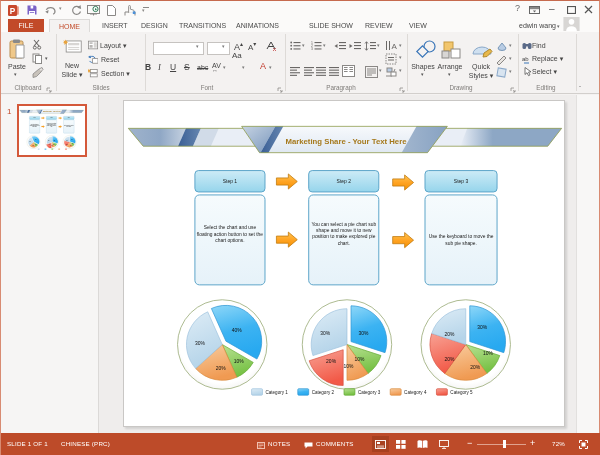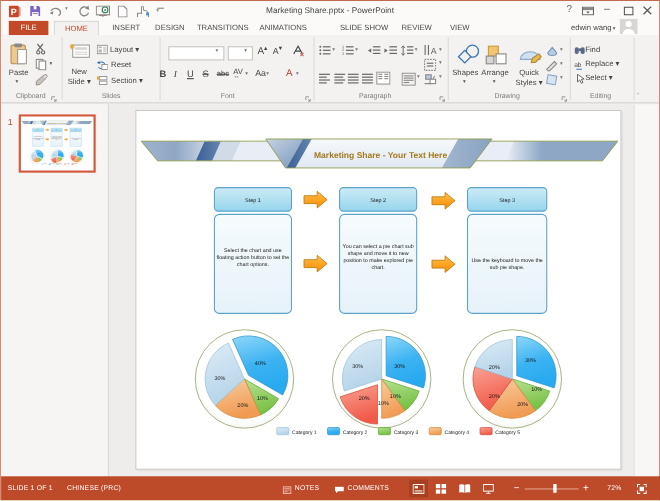--- a/index.html
+++ b/index.html
@@ -68,21 +68,20 @@
  <path d="M0.5,0.5 h5 l3,3 v7 h-8 z" fill="#fff" stroke="#8a8886" stroke-width="1"></path>
 </svg>
 <svg class="abs" style="left:123px;top:4px" width="12" height="11" viewBox="0 0 12 11">
  <path d="M1,10.5 v-3.5 h10 v3.5" fill="none" stroke="#8a8886" stroke-width="1"></path>
  <path d="M4.6,7.8 V1.4 a0.9,0.9 0 0 1 1.8,0 V4.2 l2.8,0.8 a1.2,1.2 0 0 1 0.9,1.2 V7.8" fill="#fbfaf9" stroke="#8a8886" stroke-width="0.9"></path>
  <rect x="8.8" y="6.4" width="2.6" height="2.6" fill="#4a90d9"></rect>
 </svg>
 <div class="abs" style="left:142px;top:6px;width:6px;height:1px;background:#8a8886;"></div>
 <div class="abs" style="left:141px;top:7px;font-size:5px;color:#8a8886;">▾</div>
 
- <div class="tname">Marketing Share.pptx - PowerPoint</div>
 
 <div class="abs" style="left:514px;top:3px;font-size:9px;color:#666;">?</div>
 <svg class="abs" style="left:528px;top:5px" width="11" height="8" viewBox="0 0 11 8">
  <rect x="0.5" y="0.5" width="10" height="7" fill="none" stroke="#666" stroke-width="1"></rect>
  <rect x="1" y="1" width="9" height="2.2" fill="#888"></rect>
  <path d="M5.5,6.5 l-1.6,-2 h3.2 z" fill="#666"></path>
 </svg>
 <div class="abs" style="left:548px;top:2px;font-size:10px;color:#555;">–</div>
 <svg class="abs" style="left:566px;top:5px" width="9" height="8" viewBox="0 0 9 8">
  <rect x="0.5" y="0.5" width="8" height="7" fill="none" stroke="#555" stroke-width="1.2"></rect>
@@ -186,21 +185,21 @@
  <path d="M8,7 l3,3 M11,7 l-3,3" stroke="#d06a6a" stroke-width="1"></path>
 </svg>
 <div class="abs" style="left:144px;top:31px;font-size:8.5px;font-weight:bold;color:#444;">B</div>
 <div class="abs" style="left:157px;top:31px;font-size:8.5px;font-style:italic;color:#444;font-family:'Liberation Serif',serif;">I</div>
 <div class="abs" style="left:169px;top:31px;font-size:8.5px;text-decoration:underline;color:#444;">U</div>
 <div class="abs" style="left:183px;top:31px;font-size:8.5px;color:#444;"><s>S</s></div>
 <div class="abs" style="left:196px;top:32px;font-size:7px;color:#444;"><s>abc</s></div>
 <div class="abs" style="left:211px;top:30px;font-size:7px;color:#444;">AV</div>
 <div class="abs" style="left:211px;top:35px;font-size:6px;color:#444;">↔</div>
 <div class="abs dd" style="left:222px;top:33px;">▾</div>
-<div class="abs" style="left:231px;top:31px;font-size:8px;color:#444;">Aa</div>
+<div class="abs" style="left:231px;top:20px;font-size:8px;color:#444;">Aa</div>
 <div class="abs dd" style="left:241px;top:33px;">▾</div>
 <div class="abs" style="left:259px;top:30px;font-size:9px;color:#c0392b;">A</div>
 <div class="abs dd" style="left:268px;top:33px;">▾</div>
 <div class="glabel" style="left:206px;">Font</div>
 <svg class="abs" style="left:276px;top:55px" width="6" height="6" viewBox="0 0 6 6">
  <path d="M1,1 h3 M1,1 v3 M5,3 v2 h-2 M3.2,3.2 l1.8,1.8" stroke="#908e8c" stroke-width="0.8" fill="none"></path>
 </svg>
 <svg class="abs" style="left:289px;top:9px" width="11" height="11" viewBox="0 0 11 11">
         <circle cx="1.2" cy="1.5" r="0.9" fill="#6a6866"></circle>
         <rect x="3.5" y="1.0" width="7" height="1.1" fill="#6a6866"></rect>

